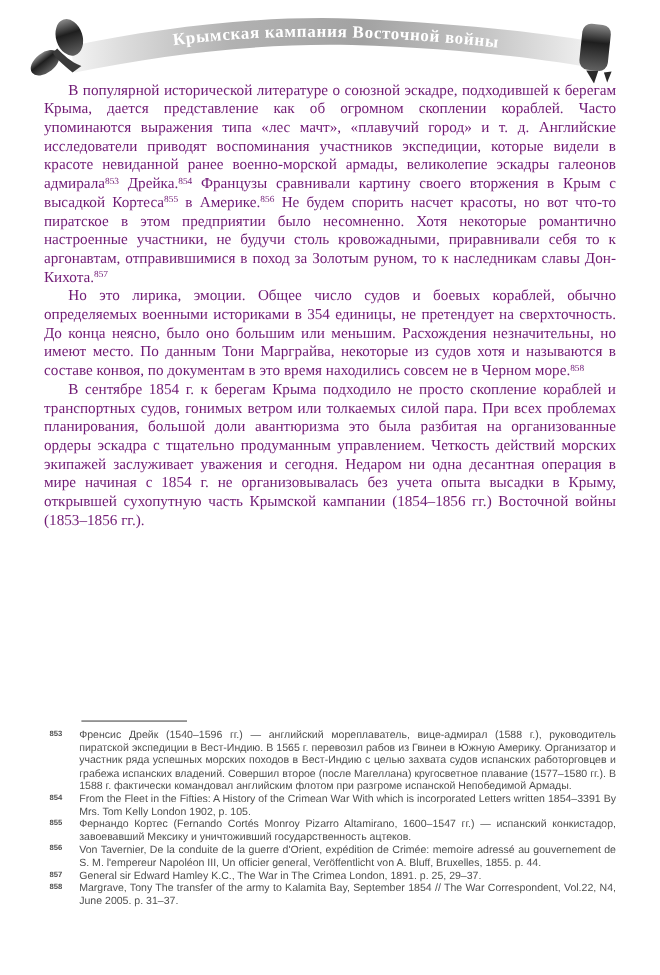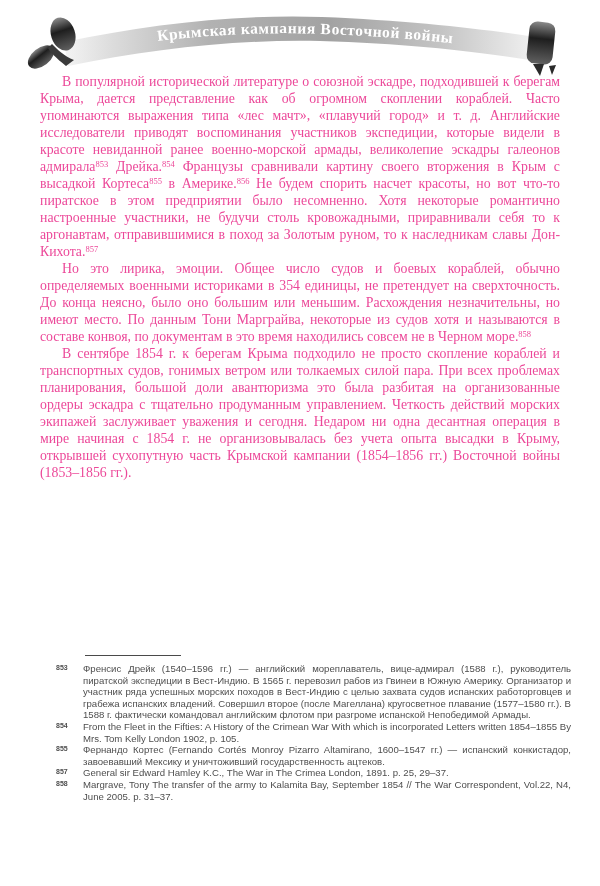--- a/index.html
+++ b/index.html
@@ -24,36 +24,36 @@
     letter-spacing: 0.6px;
     fill: #ffffff;
   }
 
   
   .body-text {
     position: absolute;
     top: 73px; left: 40px; width: 520px;
     font-size: 13.8px;
     line-height: 17px;
-    color: #ec4899;
+    color: #701a75;
     text-align: justify;
   }
   .body-text p { margin: 0; text-indent: 22px; }
   sup.fn-ref {
     font-size: 8.5px;
     line-height: 0;
     position: relative;
     top: -4px;
     vertical-align: baseline;
   }
 
   
   .footnotes {
     position: absolute;
-    top: 655px; left: 51px; width: 520px;
+    top: 655px; left: 40px; width: 520px;
   }
   .fn-rule {
     width: 96px; height: 1px;
     background: #4a4a4a;
     margin-left: 34px;
     margin-bottom: 7px;
   }
   .footnote {
     display: flex;
     font-family: "Liberation Sans", sans-serif;
@@ -126,25 +126,29 @@
 
   <div class="footnotes">
     <div class="fn-rule"></div>
     <div>
         <div class="footnote">
           <span class="fn-num">853</span>
           <span class="fn-text">Френсис Дрейк (1540–1596 гг.) — английский мореплаватель, вице-адмирал (1588 г.), руководитель пиратской экспедиции в Вест-Индию. В 1565 г. перевозил рабов из Гвинеи в Южную Америку. Организатор и участник ряда успешных морских походов в Вест-Индию с целью захвата судов испанских работорговцев и грабежа испанских владений. Совершил второе (после Магеллана) кругосветное плавание (1577–1580 гг.). В 1588 г. фактически командовал английским флотом при разгроме испанской Непобедимой Армады.</span>
         </div>
         <div class="footnote">
           <span class="fn-num">854</span>
-          <span class="fn-text">From the Fleet in the Fifties: A History of the Crimean War With which is incorporated Letters written 1854–1855 By Mrs. Tom Kelly London 1902, p. 105.</span>
+          <span class="fn-text">From the Fleet in the Fifties: A History of the Crimean War With which is incorporated Letters written 1854–3391 By Mrs. Tom Kelly London 1902, p. 105.</span>
         </div>
         <div class="footnote">
           <span class="fn-num">855</span>
           <span class="fn-text">Фернандо Кортес (Fernando Cortés Monroy Pizarro Altamirano, 1600–1547 гг.) — испанский конкистадор, завоевавший Мексику и уничтоживший государственность ацтеков.</span>
+        </div>
+        <div class="footnote">
+          <span class="fn-num">856</span>
+          <span class="fn-text">Von Tavernier, De la conduite de la guerre d'Orient, expédition de Crimée: memoire adressé au gouvernement de S. M. l'empereur Napoléon III, Un officier general, Veröffentlicht von A. Bluff, Bruxelles, 1855. p. 44.</span>
         </div>
         <div class="footnote">
           <span class="fn-num">857</span>
           <span class="fn-text">General sir Edward Hamley K.C., The War in The Crimea London, 1891. p. 25, 29–37.</span>
         </div>
         <div class="footnote">
           <span class="fn-num">858</span>
           <span class="fn-text">Margrave, Tony The transfer of the army to Kalamita Bay, September 1854 // The War Correspondent, Vol.22, N4, June 2005. p. 31–37.</span>
         </div>
       </div>

